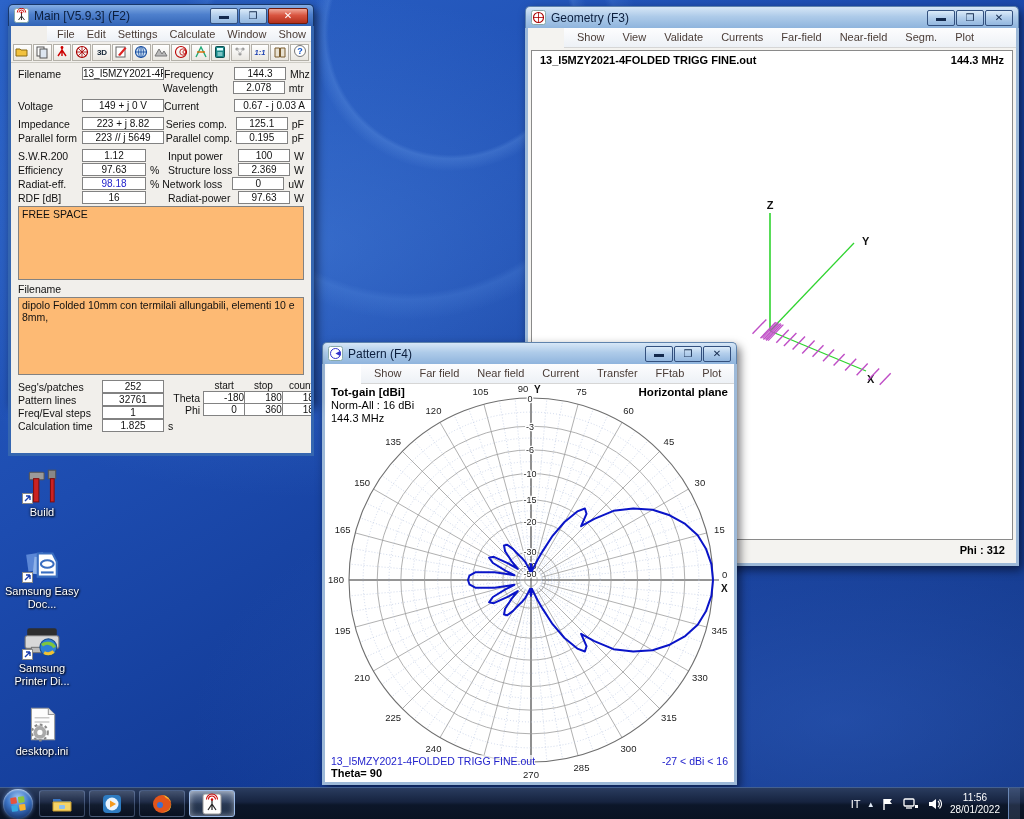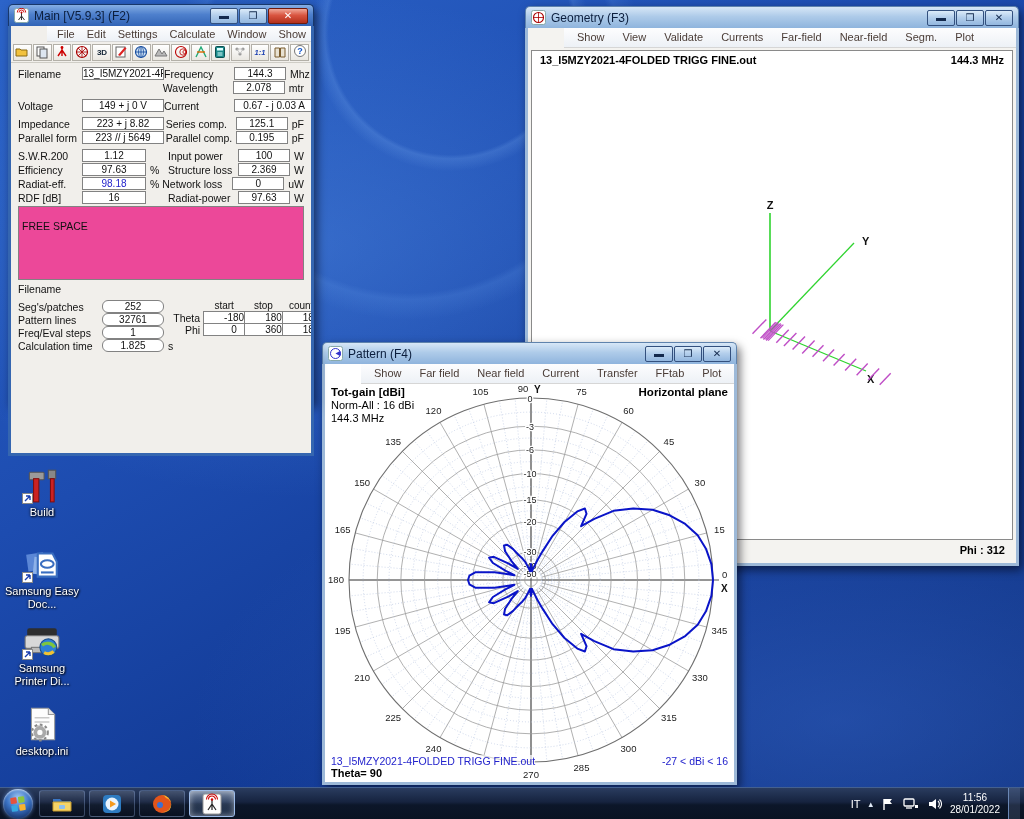--- a/index.html
+++ b/index.html
@@ -47,28 +47,28 @@
   .fl .flabel { width:64px; } .fr .flabel { width:70px; }
   .vbox { height:13px; border:1px solid #828282; background:#fff; font-size:10px; line-height:11px; text-align:center;
           overflow:hidden; white-space:nowrap; }
   .fl .vbox { width:64px; } .fl .vbox.wide { width:82px; }
   .fr .vbox { width:52px; } .fr .vbox.wide { width:80px; }
   .unit { font-size:10.5px; margin-left:4px; }
   .gap4 { height:4px; }
   .env-row { display:flex; align-items:center; margin-top:3px; font-size:10.5px; }
   .chk { display:flex; align-items:center; margin-left:38px; }
   .chk .box { width:9px; height:9px; border:1px solid #777; background:#fff; margin-right:4px; }
-  .bigbox { width:100%; border:1px solid #828282; background:#ec4899; font-size:10.5px; padding:13px 3px; }
+  .bigbox { width:100%; border:1px solid #828282; background:#fdba74; font-size:10.5px; padding:1px 3px; }
   #env-box { height:74px; margin-top:2px; }
   #comment-box { height:78px; margin-top:2px; }
   #stats-area { display:flex; margin-top:5px; }
   #stats-left { width:158px; }
   .srow { display:flex; align-items:center; height:13px; }
   .srow .flabel { width:84px; font-size:10.5px; }
-  .srow .vbox { width:62px;border-radius:6px; }
+  .srow .vbox { width:62px; }
   #sweep { font-size:10px; }
   #sweep table { border-collapse:collapse; }
   #sweep th { font-weight:normal; font-size:10px; padding:0 2px; }
   #sweep td.name { font-size:10.5px; padding-right:3px; text-align:right; }
   #sweep td.cell { border:1px solid #828282; background:#fff; width:30px; height:12px; text-align:center; font-size:10px;padding-left:20px; }
   .hl-blue { color:#2323cc; }
   
   #win-geometry { left:525px; top:6px; width:494px; height:560px; z-index:1; }
   #win-geometry .win-frame { height:538px; background:#f4f3f0; }
   #geo-viewport { position:absolute; left:3px; right:3px; top:22px; height:490px; background:#fff; border:1px solid #8a8a8a; }
@@ -331,20 +331,21 @@
               <span class="flabel">Radiat-power</span>
               <span class="vbox">97.63</span>
               <span class="unit">W</span>
             </span>
           </div>
         </div>
       <div class="bigbox" id="env-box">FREE SPACE</div>
       <div class="env-row">
           <span class="flabel">Filename</span>
         </div>
+      <div class="bigbox" id="comment-box">dipolo Folded  10mm con termilali allungabili, elementi  10 e 8mm,</div>
       <div id="stats-area">
         <div id="stats-left">
             <div class="srow">
               <span class="flabel">Seg's/patches</span>
               <span class="vbox">252</span>
             </div>
             <div class="srow">
               <span class="flabel">Pattern lines</span>
               <span class="vbox">32761</span>
             </div>

